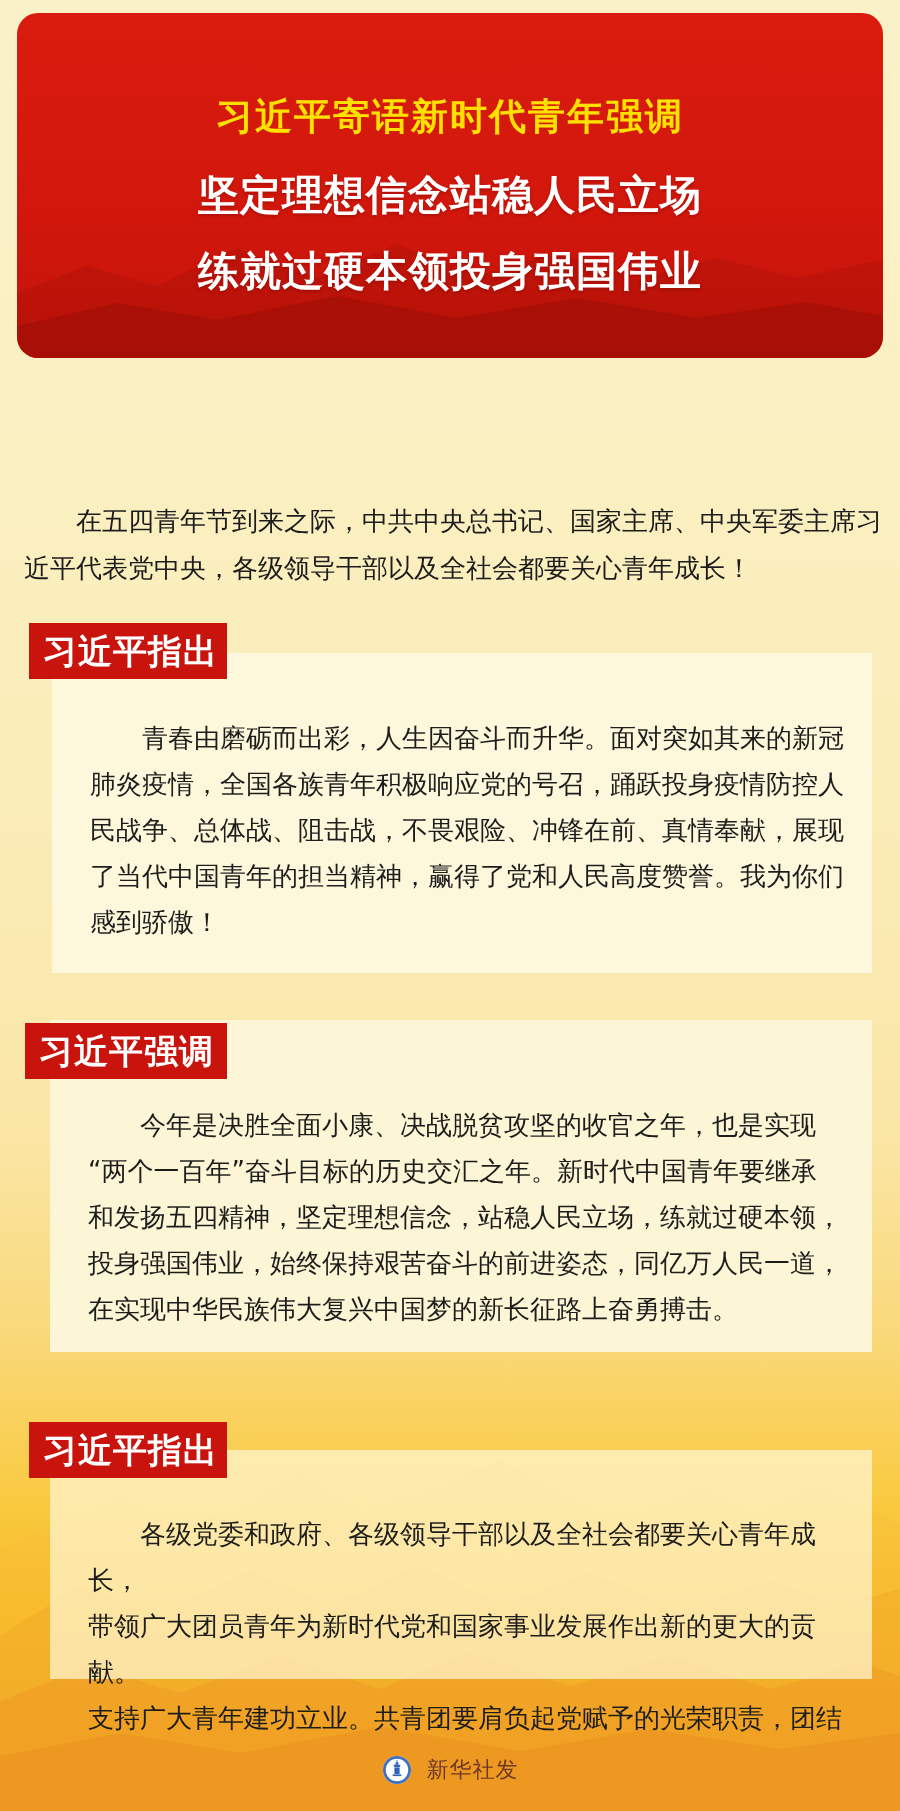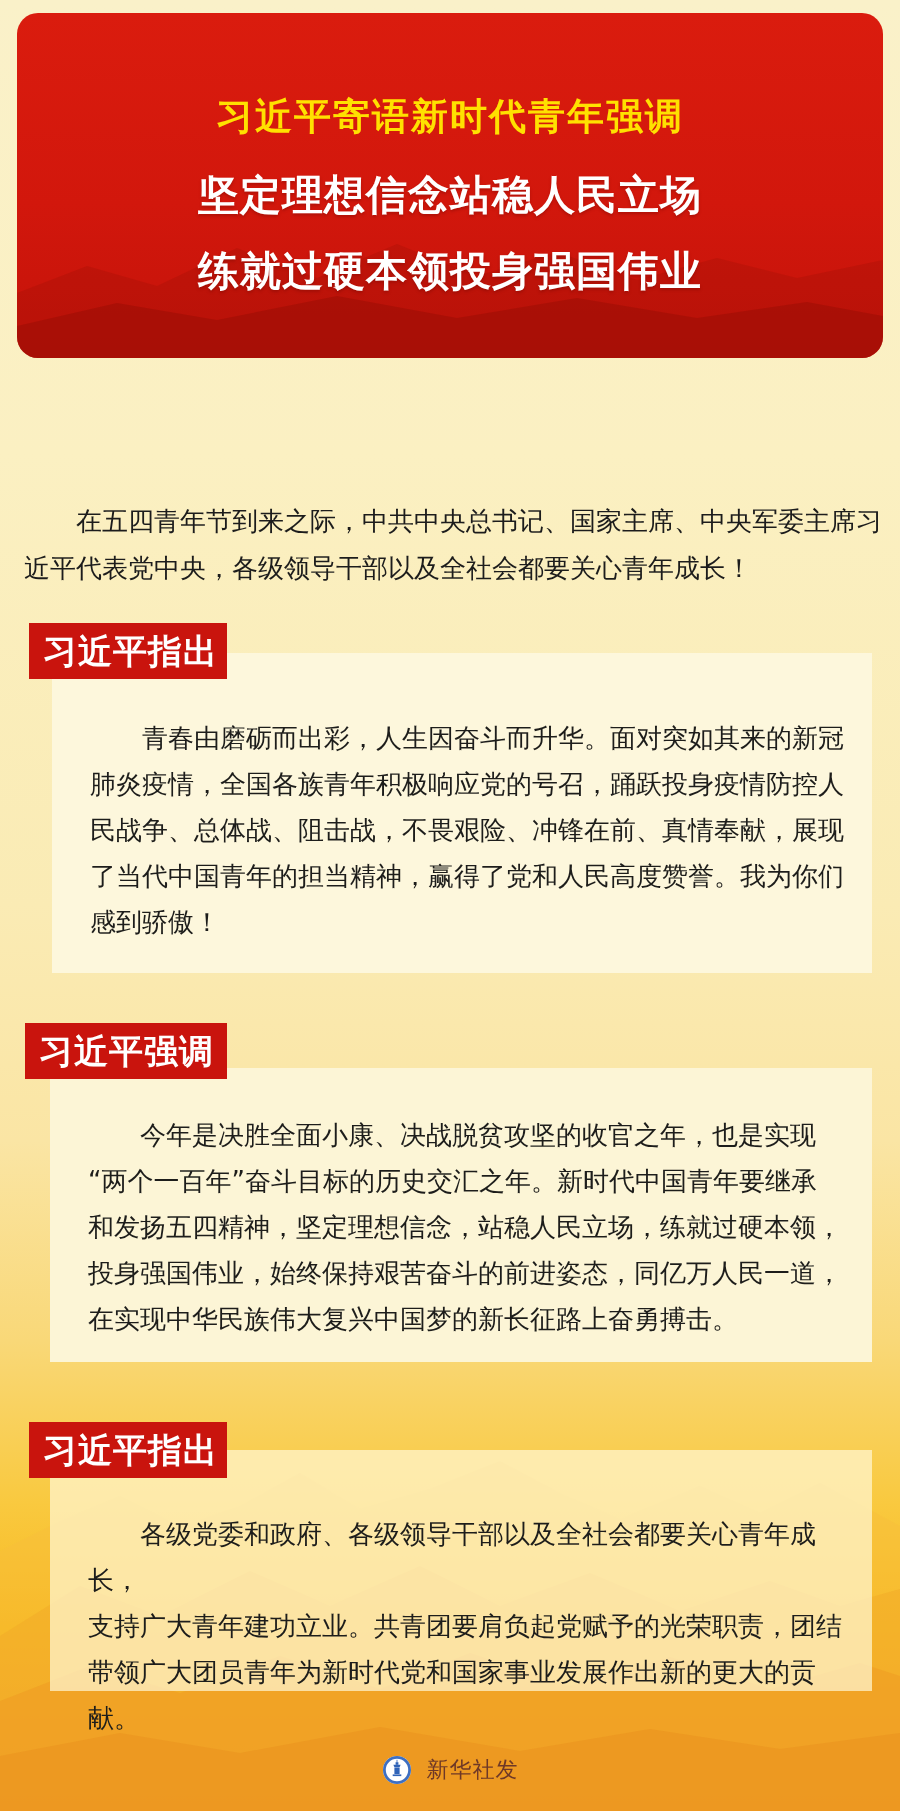--- a/index.html
+++ b/index.html
@@ -39,22 +39,22 @@
     text-align:right;letter-spacing:1px;white-space:nowrap;
   }
   .label1{left:29px;top:623px;width:170px;}
   .label2{left:25px;top:1023px;width:174px;}
   .label3{left:29px;top:1422px;width:170px;}
   
   .qbox{
     position:absolute;z-index:2;color:#1d1d1b;font-size:26px;line-height:46px;font-weight:500;
   }
   .qbox1{left:52px;top:653px;width:754px;height:248px;padding:62px 28px 10px 38px;background:#fdf7dc;}
-  .qbox2{left:50px;top:1068px;width:756px;height:240px;padding:44px 28px 10px 38px;background:#fcf5d6;}
-  .qbox3{left:50px;top:1450px;width:756px;height:158px;padding:61px 28px 22px 38px;background:rgba(255,246,211,0.72);}
+  .qbox2{left:50px;top:1020px;width:756px;height:240px;padding:82px 28px 10px 38px;background:#fcf5d6;}
+  .qbox3{left:50px;top:1450px;width:756px;height:158px;padding:61px 28px 10px 38px;background:rgba(255,246,211,0.72);}
   
   .footer{
     position:absolute;left:0;top:1752px;width:900px;height:36px;z-index:3;
     display:flex;align-items:center;justify-content:center;gap:15px;
   }
   .credit{color:#6e3827;font-size:22px;letter-spacing:1px;font-weight:500;}
   .logo{width:30px;height:30px;display:block;}
 </style>
 </head>
 <body>
@@ -97,22 +97,22 @@
     <div class="indent">今年是决胜全面小康、决战脱贫攻坚的收官之年，也是实现</div>
     <div>“两个一百年”奋斗目标的历史交汇之年。新时代中国青年要继承</div>
     <div>和发扬五四精神，坚定理想信念，站稳人民立场，练就过硬本领，</div>
     <div>投身强国伟业，始终保持艰苦奋斗的前进姿态，同亿万人民一道，</div>
     <div>在实现中华民族伟大复兴中国梦的新长征路上奋勇搏击。</div>
   </div>
 
   <div class="label label3">习近平指出</div>
   <div class="qbox qbox3">
     <div class="indent">各级党委和政府、各级领导干部以及全社会都要关心青年成长，</div>
+    <div>带领广大团员青年为新时代党和国家事业发展作出新的更大的贡献。</div>
     <div>支持广大青年建功立业。共青团要肩负起党赋予的光荣职责，团结</div>
-    <div>带领广大团员青年为新时代党和国家事业发展作出新的更大的贡献。</div>
   </div>
 
   <div class="footer">
     <svg class="logo" viewBox="0 0 30 30" aria-hidden="true">
       <circle cx="15" cy="15" r="14" fill="#ffffff"></circle>
       <circle cx="15" cy="15" r="12.6" fill="none" stroke="#3e6fc1" stroke-width="2.8"></circle>
       <rect x="14.6" y="4.8" width="0.8" height="2.4" fill="#2f63b8"></rect>
       <rect x="13.6" y="7.2" width="2.8" height="2.6" fill="#2f63b8"></rect>
       <path d="M11.4,9.8 h7.2 l-0.9,2.2 h-5.4 Z" fill="#2f63b8"></path>
       <rect x="12.4" y="12.4" width="5.2" height="6.6" fill="#2f63b8"></rect>

